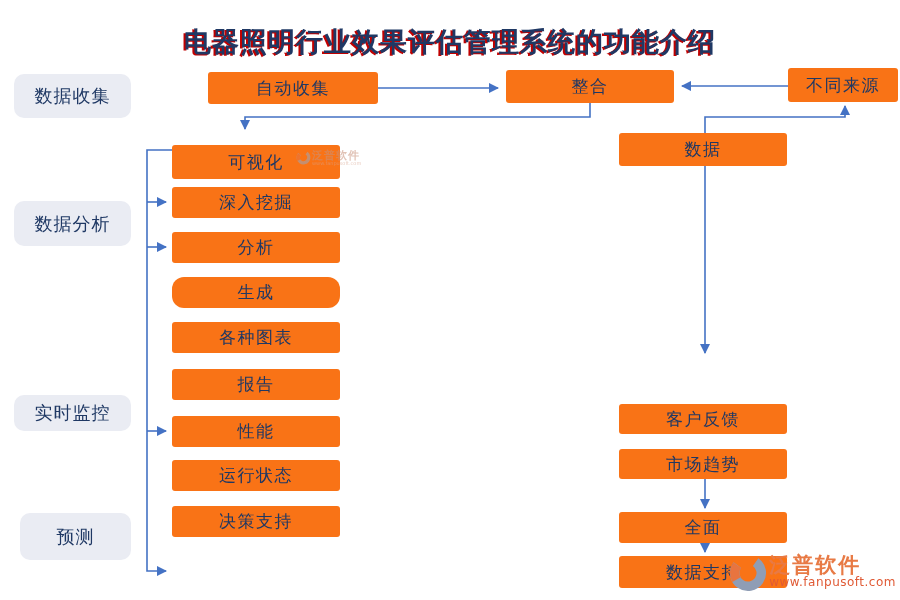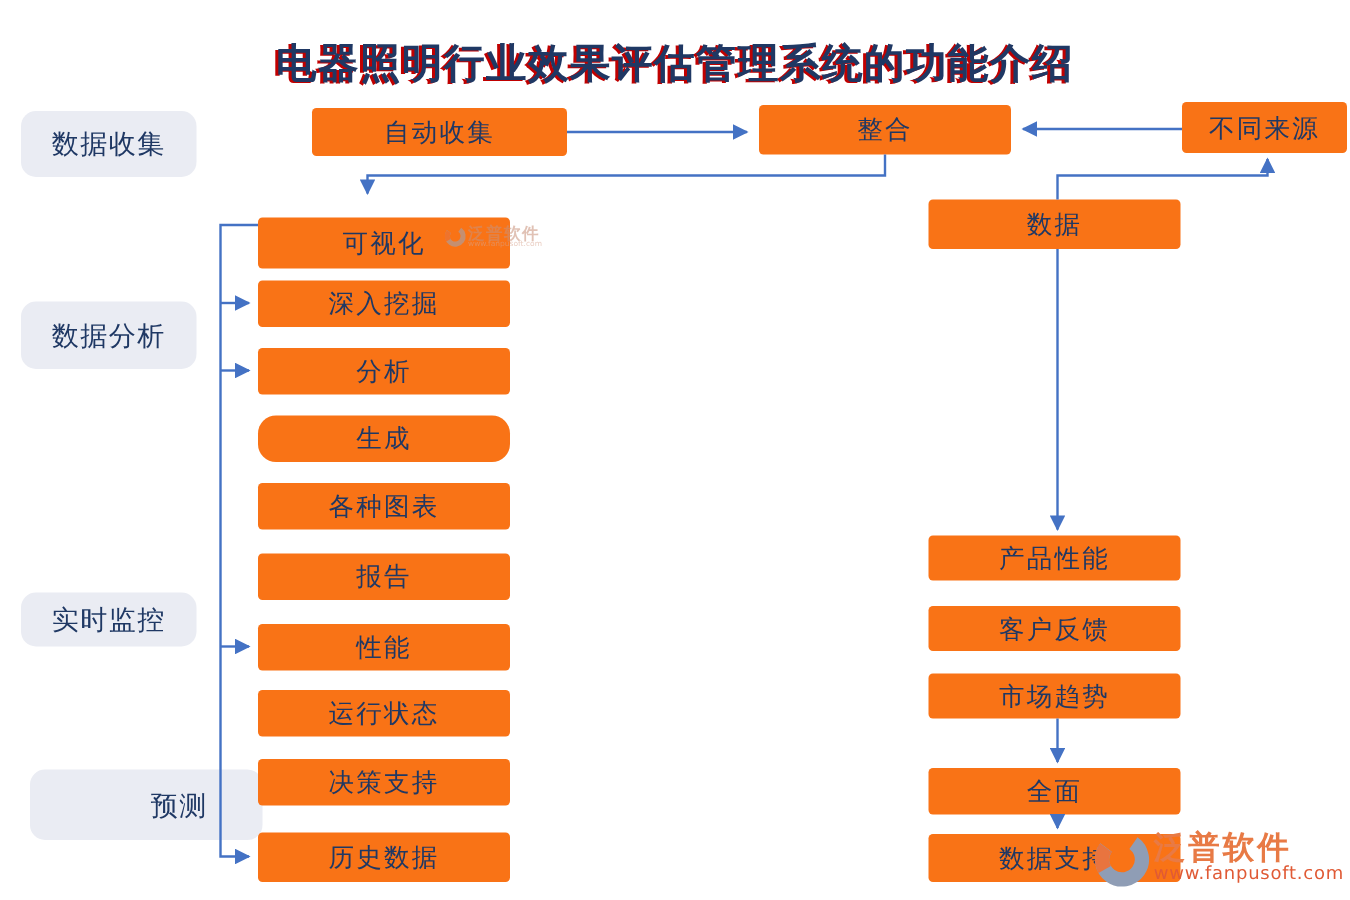--- a/index.html
+++ b/index.html
@@ -40,39 +40,37 @@
 </head>
 <body>
 
 <div class="canvas">
 
   <div class="title">电器照明行业效果评估管理系统的功能介绍</div>
 
   <div class="pill" style="left:14px;top:74px;width:117px;height:44px;">数据收集</div>
   <div class="pill" style="left:14px;top:201px;width:117px;height:45px;">数据分析</div>
   <div class="pill" style="left:14px;top:395px;width:117px;height:36px;">实时监控</div>
-  <div class="pill" style="left:20px;top:513px;width:111px;height:47px;padding-left:44px;">预测</div>
+  <div class="pill" style="left:20px;top:513px;width:111px;height:47px;">预测</div>
 
   <div class="node" style="left:208px;top:72px;width:170px;height:32px;">自动收集</div>
   <div class="node" style="left:506px;top:70px;width:168px;height:33px;">整合</div>
   <div class="node" style="left:788px;top:68px;width:110px;height:34px;">不同来源</div>
 
   <div class="node" style="left:172px;top:145px;width:168px;height:34px;">可视化</div>
   <div class="node" style="left:172px;top:187px;width:168px;height:31px;">深入挖掘</div>
   <div class="node" style="left:172px;top:232px;width:168px;height:31px;">分析</div>
   <div class="node" style="left:172px;top:277px;width:168px;height:31px;border-radius:12px;">生成</div>
   <div class="node" style="left:172px;top:322px;width:168px;height:31px;">各种图表</div>
   <div class="node" style="left:172px;top:369px;width:168px;height:31px;">报告</div>
   <div class="node" style="left:172px;top:416px;width:168px;height:31px;">性能</div>
   <div class="node" style="left:172px;top:460px;width:168px;height:31px;">运行状态</div>
   <div class="node" style="left:172px;top:506px;width:168px;height:31px;">决策支持</div>
-  <div class="node" style="left:172px;top:555px;width:168px;height:33px;">历史数据</div>
 
   <div class="node" style="left:619px;top:133px;width:168px;height:33px;">数据</div>
-  <div class="node" style="left:619px;top:357px;width:168px;height:30px;">产品性能</div>
   <div class="node" style="left:619px;top:404px;width:168px;height:30px;">客户反馈</div>
   <div class="node" style="left:619px;top:449px;width:168px;height:30px;">市场趋势</div>
   <div class="node" style="left:619px;top:512px;width:168px;height:31px;">全面</div>
   <div class="node" style="left:619px;top:556px;width:168px;height:32px;">数据支持</div>
 
   <svg class="wires" width="900" height="600" viewBox="0 0 900 600">
     <defs>
       <marker id="ah" viewBox="0 0 10 10" refX="9" refY="5" markerWidth="6.5" markerHeight="6.5" orient="auto-start-reverse">
         <path d="M0,0 L10,5 L0,10 z" fill="#4472c4"></path>
       </marker>

